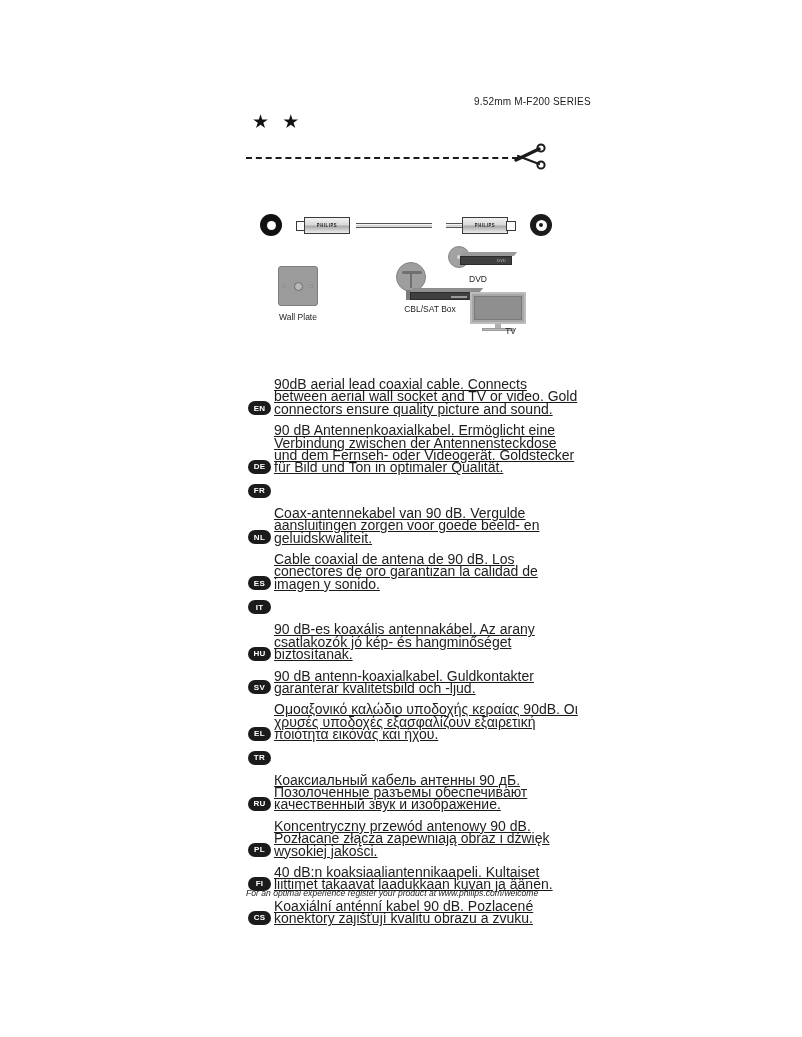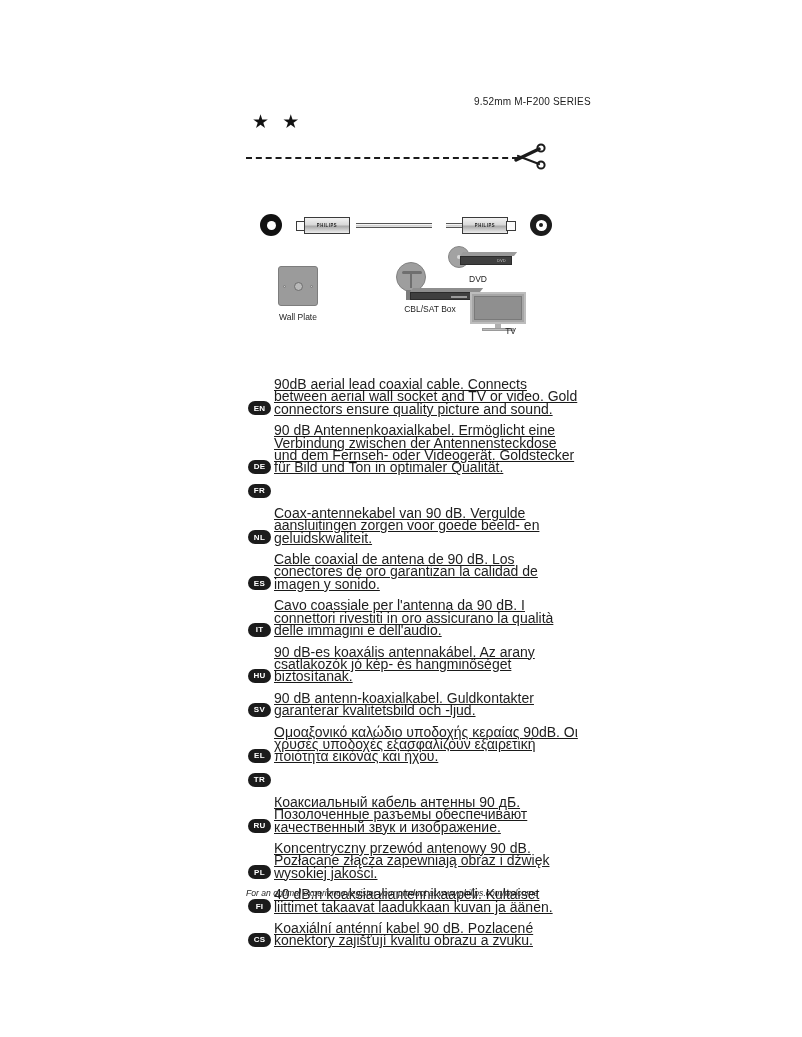--- a/index.html
+++ b/index.html
@@ -534,21 +534,20 @@
     </div>
 
     <div class="lang-row">
       <div class="lang-badge">ES</div>
       <div class="lang-text">Cable coaxial de antena de 90 dB. Los conectores de oro garantizan la calidad de imagen y sonido.</div>
     </div>
 
 
     <div class="lang-row">
       <div class="lang-badge">IT</div>
-      <div class="lang-text">Cavo coassiale per l'antenna da 90 dB. I connettori rivestiti in oro assicurano la qualità delle immagini e dell'audio.</div>
     </div>
 
     <div class="lang-row">
       <div class="lang-badge">HU</div>
       <div class="lang-text">90 dB-es koaxális antennakábel. Az arany csatlakozók jó kép- és hangminőséget biztosítanak.</div>
     </div>
 
     <div class="lang-row">
       <div class="lang-badge">SV</div>
       <div class="lang-text">90 dB antenn-koaxialkabel. Guldkontakter garanterar kvalitetsbild och -ljud.</div>

